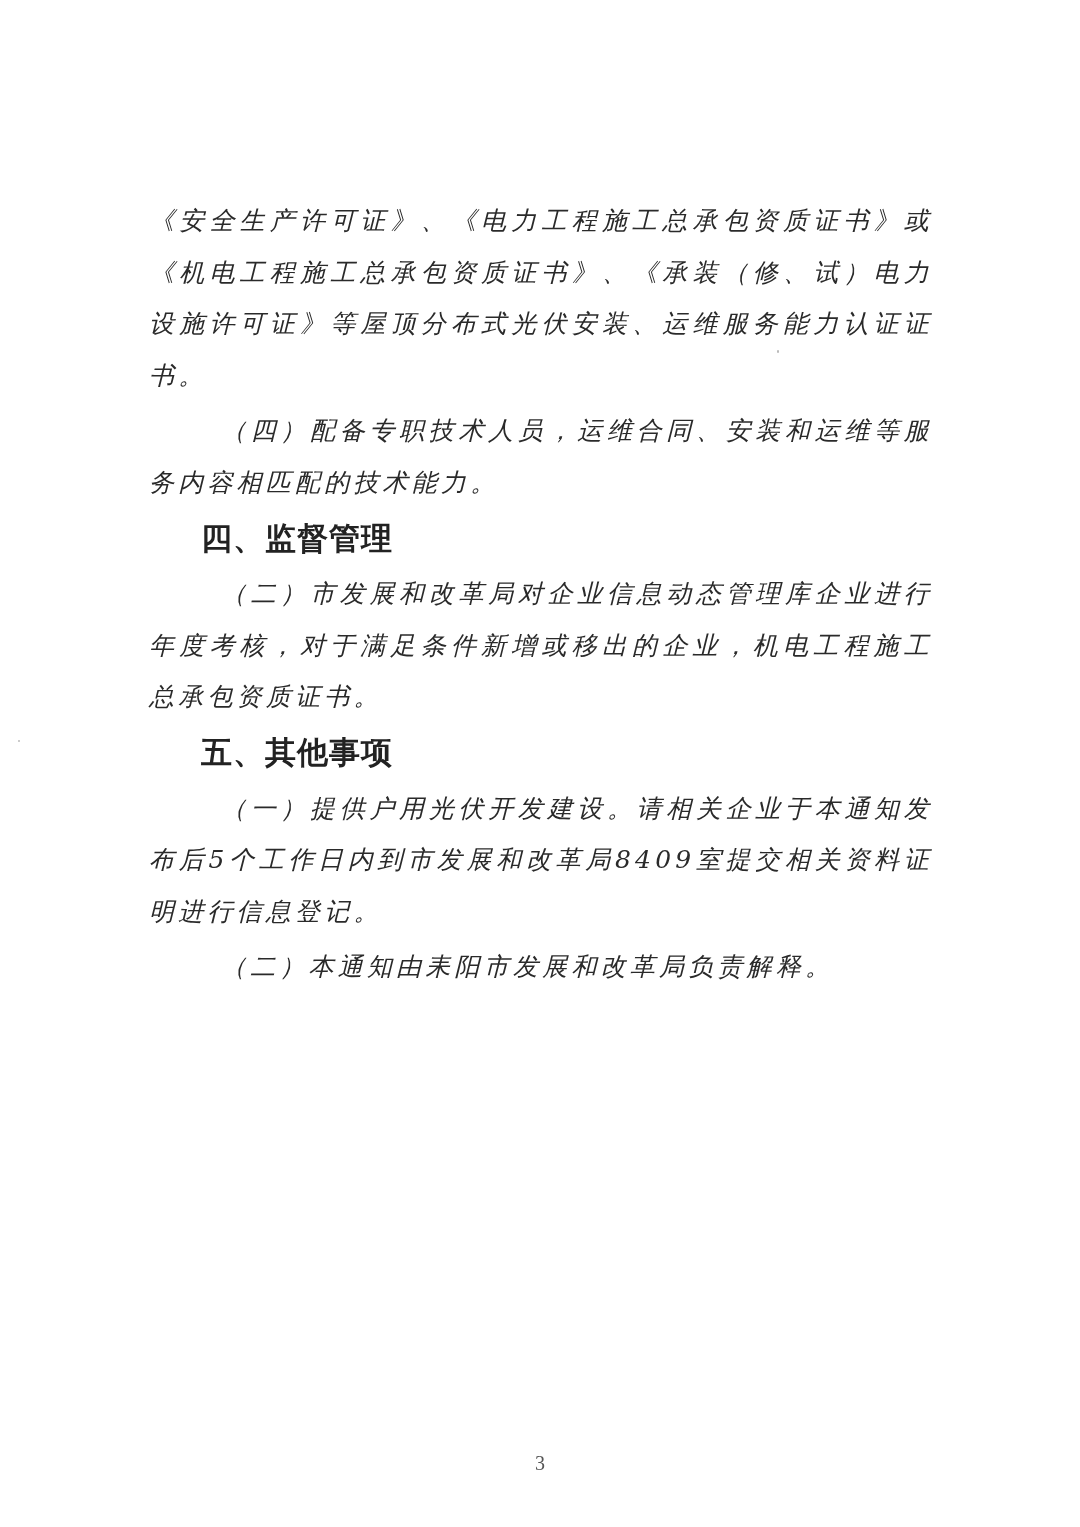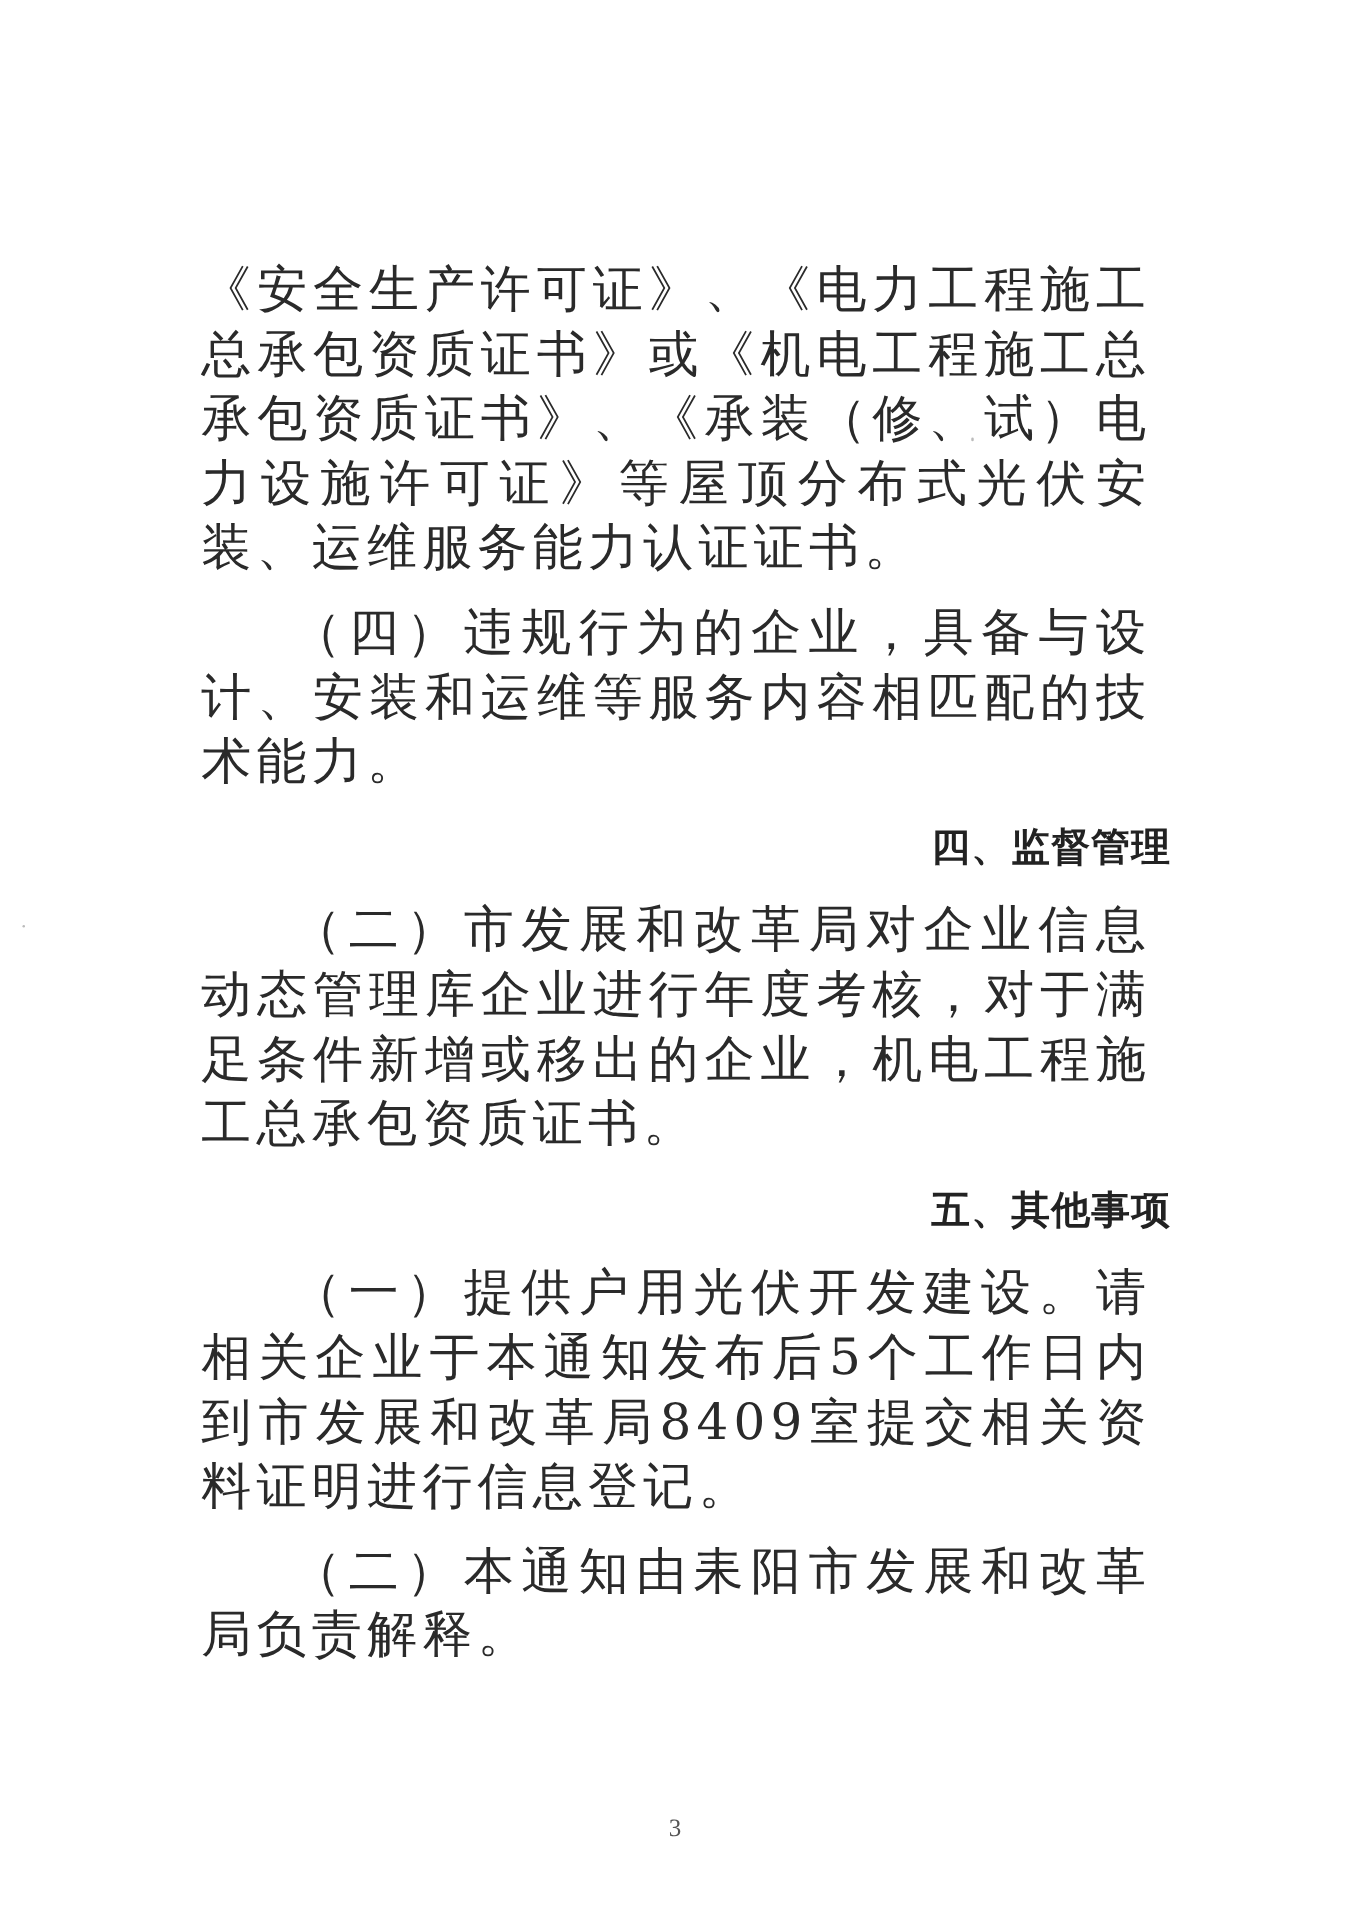--- a/index.html
+++ b/index.html
@@ -10,38 +10,38 @@
     overflow: hidden;
     font-family: "DejaVu Serif", "Liberation Serif", serif;
     color: #2a2a2a;
   }
   .page {
     position: absolute;
     left: 145px; top: 191px;
     width: 792px;
   }
   .para {
-    margin: 16px;
-    font-size: 40px;
+    margin: 4px;
+    font-size: 25px;
     line-height: 51.6px;
     letter-spacing: 4.2px;
     text-align: justify;
     text-align-last: left;
     word-break: break-all;
+    font-style: italic;
   }
   .indent { text-indent: 72px; }
   .heading {
     margin: 0;
     font-family: Liberation Sans, sans-serif;
     font-size: 31px;
     line-height: 51.6px;
     letter-spacing: 1px;
     padding-left: 56px;
     color: #222;
-    text-align: right;
   }
   .page-number {
     position: absolute;
     left: 0; width: 1080px;
     top: 1452px;
     text-align: center;
     font-family: "Liberation Serif", serif;
     font-size: 20px;
     color: #555;
   }
@@ -50,21 +50,21 @@
     width: 2px; height: 2px;
     background: #bbb;
     border-radius: 1px;
   }
 </style>
 </head>
 <body>
 
 <div class="page">
   <p class="para">《安全生产许可证》、《电力工程施工总承包资质证书》或《机电工程施工总承包资质证书》、《承装（修、试）电力设施许可证》等屋顶分布式光伏安装、运维服务能力认证证书。</p>
-  <p class="para indent">（四）违规行为的企业，具备与设计、安装和运维等服务内容相匹配的技术能力。</p>
+  <p class="para indent">（四）配备专职技术人员，运维合同、安装和运维等服务内容相匹配的技术能力。</p>
   <h2 class="heading">四、监督管理</h2>
   <p class="para indent">（二）市发展和改革局对企业信息动态管理库企业进行年度考核，对于满足条件新增或移出的企业，机电工程施工总承包资质证书。</p>
   <h2 class="heading">五、其他事项</h2>
   <p class="para indent">（一）提供户用光伏开发建设。请相关企业于本通知发布后5个工作日内到市发展和改革局8409室提交相关资料证明进行信息登记。</p>
   <p class="para indent">（二）本通知由耒阳市发展和改革局负责解释。</p>
 </div>
 
 <div class="speck" style="left:18px; top:740px;"></div>
 <div class="speck" style="left:777px; top:350px; width:2px; height:3px;"></div>
 

